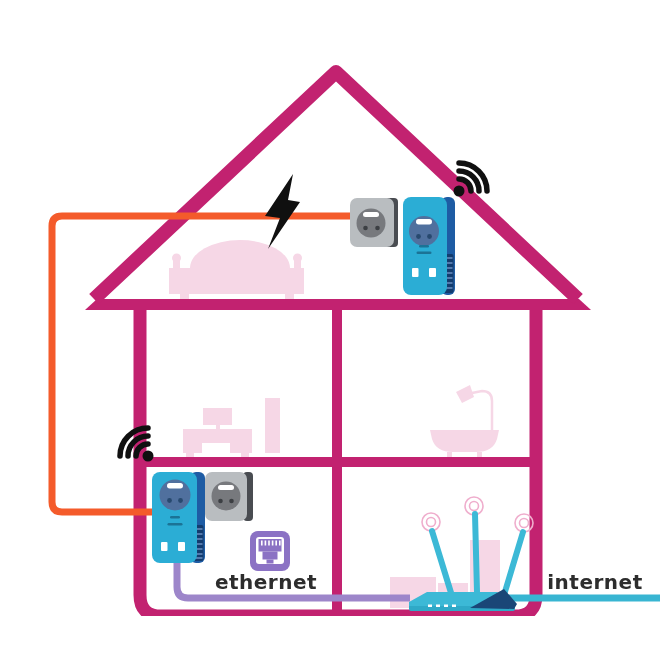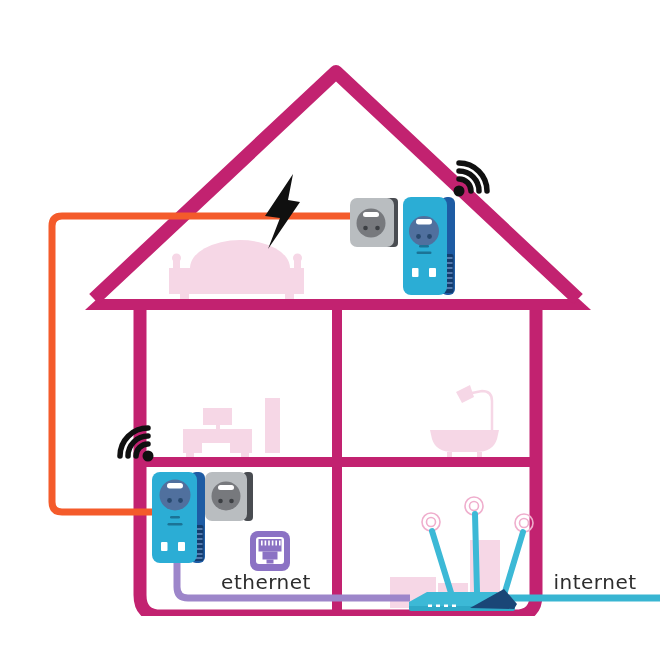--- a/index.html
+++ b/index.html
@@ -1,17 +1,17 @@
 <!DOCTYPE html>
 <html style="--c-house: #c22270; --c-power-cable: #f45b2b; --c-ethernet-cable: #9d86ca; --c-internet-cable: #38b5d2; --c-adapter-body: #2badd5; --c-adapter-side: #1e5ca4; --c-adapter-grille: #133c6e; --c-adapter-grille-rib: #6b8fc2; --c-adapter-socket: #50709e; --c-adapter-socket-dots: #27496f; --c-adapter-vent: #1b7396; --c-socket-face: #b9bdc0; --c-socket-side: #494c51; --c-socket-circle: #77797d; --c-socket-dots: #3c3f43; --c-furniture: #f6d7e6; --c-signal-ripple: #efaecd; --c-icon-black: #101010; --c-router-top: #3cb9d6; --c-router-front: #2fa9c7; --c-router-navy: #1a4677; --c-ethernet-icon: #8b72c4; --c-label-text: #2d2d2d;"><head>
 <meta charset="utf-8">
 <style>
   html,body{margin:0;padding:0;background:#fff;}
   .stage{position:relative;width:660px;height:616px;background:#fff;overflow:hidden;
-         font-family:"DejaVu Sans",sans-serif;}
+         font-family:"DejaVu Sans",sans-serif;font-weight:bold;}
   svg{display:block}
   .s-house{stroke:var(--c-house,#c22270);fill:none;}
   .f-house{fill:var(--c-house,#c22270);}
   .s-orange{stroke:var(--c-power-cable,#f45b2b);fill:none;}
   .s-purple{stroke:var(--c-ethernet-cable,#9d86ca);fill:none;}
   .s-cyan{stroke:var(--c-internet-cable,#38b5d2);fill:none;}
   .f-pink{fill:var(--c-furniture,#f6d7e6);}
   .s-pink{stroke:var(--c-furniture,#f6d7e6);fill:none;}
   .f-black{fill:var(--c-icon-black,#101010);}
   .s-black{stroke:var(--c-icon-black,#101010);fill:none;}

